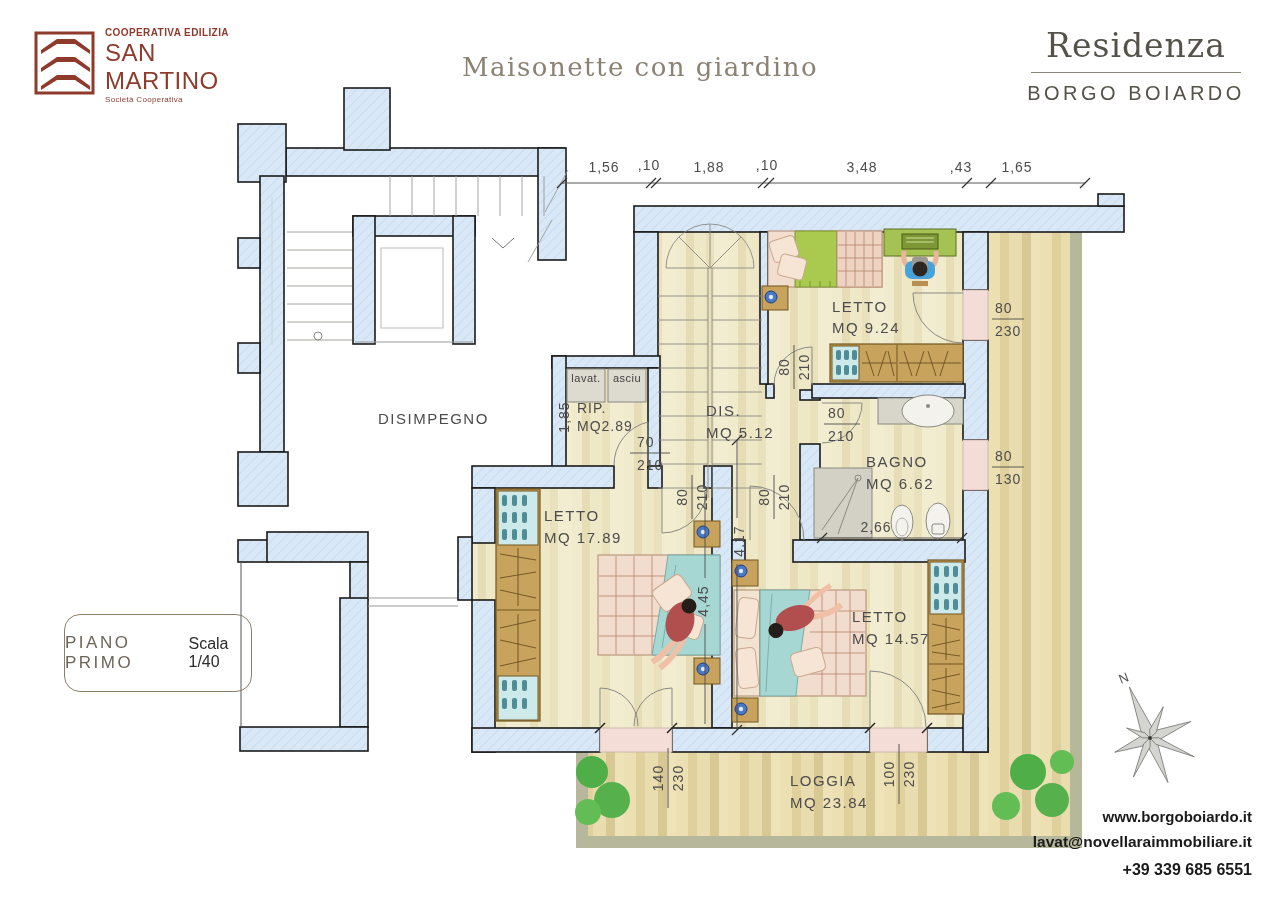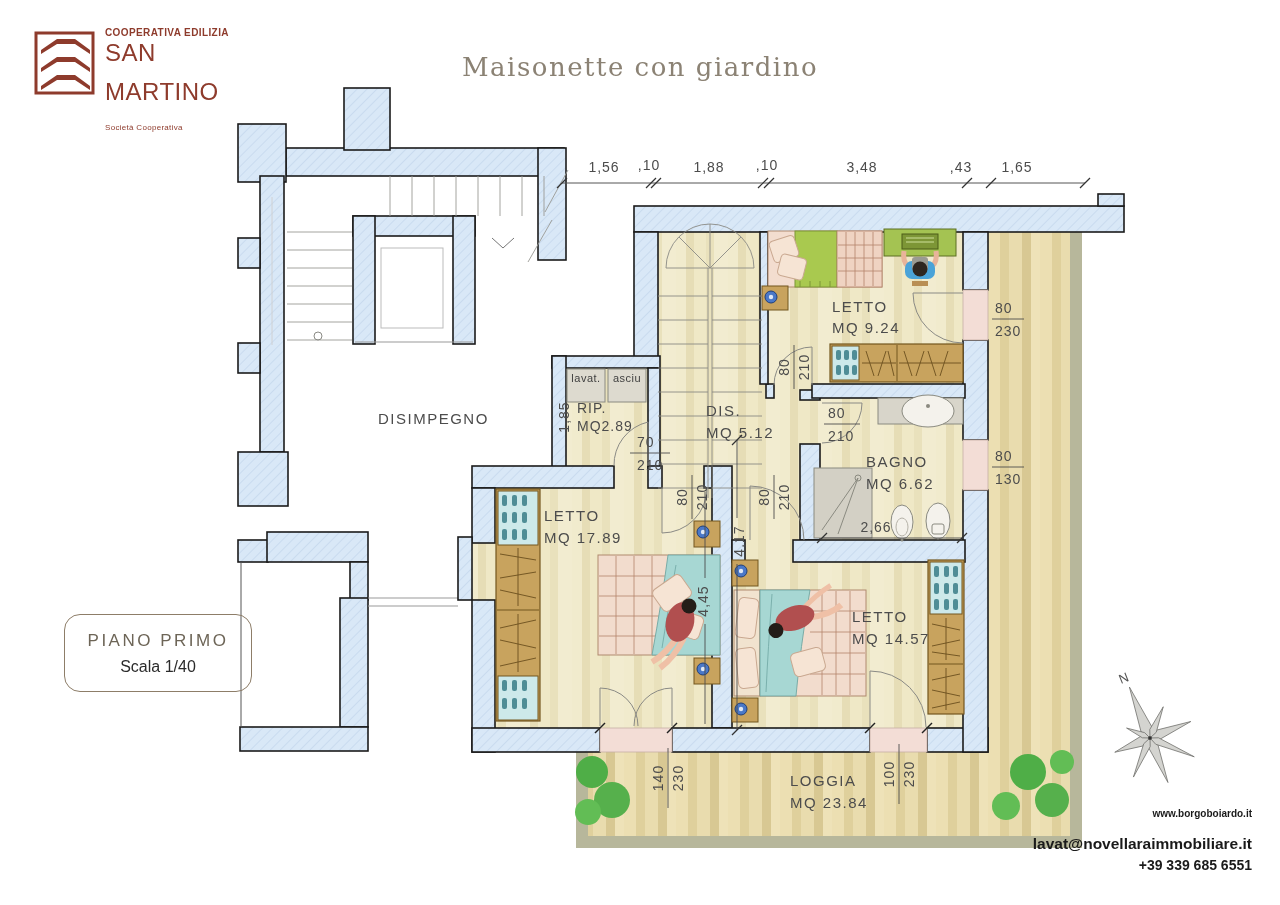--- a/index.html
+++ b/index.html
@@ -4,40 +4,40 @@
 <style>
   html,body{margin:0;padding:0;background:#e9e9e9;}
   .stage{position:relative;width:1280px;height:905px;background:#ffffff;overflow:hidden;
          font-family:"Liberation Sans",sans-serif;}
   .plan-svg{position:absolute;left:0;top:0;}
   
   .logo{position:absolute;left:34px;top:28px;display:flex;gap:9px;align-items:flex-start;color:#8e3b2c;}
   .logo-text{display:flex;flex-direction:column;line-height:1;}
   .logo-coop{font-size:10px;font-weight:bold;letter-spacing:.4px;margin-bottom:3px;}
   .logo-san,.logo-martino{font-size:24px;font-weight:normal;letter-spacing:.5px;}
-  .logo-martino{margin-top:15px;}
-  .logo-soc{font-size:8px;margin-top:20px;letter-spacing:.3px;}
+  .logo-martino{margin-top:4px;}
+  .logo-soc{font-size:8px;margin-top:3px;letter-spacing:.3px;}
   
   .title{position:absolute;left:50%;top:52px;transform:translateX(-50%);
          font-family:"DejaVu Serif",serif;font-size:26px;color:#8b8274;letter-spacing:1.5px;white-space:nowrap;}
   
   .brand{position:absolute;right:30px;top:26px;width:228px;text-align:center;color:#55524a;}
   .brand-name{font-family:"DejaVu Serif",serif;font-size:33px;letter-spacing:1px;}
   .brand-rule{border:none;border-top:1px solid #8a867c;width:210px;margin:7px auto 9px auto;}
   .brand-loc{font-size:20px;letter-spacing:3.5px;}
   
   .badge{position:absolute;left:64px;top:614px;width:186px;height:76px;border:1.6px solid #8d7d68;
-         border-radius:16px;display:flex;flex-direction:column;align-items:center;justify-content:center;gap:7px;}
+         border-radius:16px;display:flex;flex-direction:row;align-items:center;justify-content:center;gap:7px;}
   .badge-floor{font-size:17px;letter-spacing:2.5px;color:#6d6557;}
   .badge-scale{font-size:16px;color:#2b2b2b;}
   
   .footer{position:absolute;right:28px;top:808px;text-align:right;color:#1a1a1a;font-weight:600;}
-  .footer-web{font-size:10px;margin-bottom:16px;}
+  .footer-web{font-size:15px;margin-bottom:8px;}
   .footer-mail{font-size:15.5px;}
-  .footer-phone{font-size:14px;margin-top:4px;}
+  .footer-phone{font-size:16px;margin-top:10px;}
   
   text{font-family:"Liberation Sans",sans-serif;fill:#4c4c4c;}
   .cad15{font-size:15px;letter-spacing:1.5px;}
   .cad14{font-size:14px;letter-spacing:1px;}
   .cad11{font-size:11px;letter-spacing:.5px;fill:#3f3f3f;}
   .dimline{stroke:#4c4c4c;stroke-width:.9;}
   .thin{stroke:#999;stroke-width:1;fill:none;}
   .arc{stroke:#8a8a85;stroke-width:1;fill:none;}
 </style>
 </head>
@@ -597,20 +597,25 @@
   <div class="logo-text">
     <span class="logo-coop">COOPERATIVA EDILIZIA</span>
     <span class="logo-san">SAN</span>
     <span class="logo-martino">MARTINO</span>
     <span class="logo-soc">Società Cooperativa</span>
   </div>
 </div>
 
 <div class="title">Maisonette con giardino</div>
 
+<div class="brand">
+  <div class="brand-name">Residenza</div>
+  <hr class="brand-rule">
+  <div class="brand-loc">BORGO BOIARDO</div>
+</div>
 
 <div class="badge">
   <div class="badge-floor">PIANO PRIMO</div>
   <div class="badge-scale">Scala 1/40</div>
 </div>
 
 <div class="footer">
   <div class="footer-web">www.borgoboiardo.it</div>
   <div class="footer-mail">lavat@novellaraimmobiliare.it</div>
   <div class="footer-phone">+39 339 685 6551</div>

